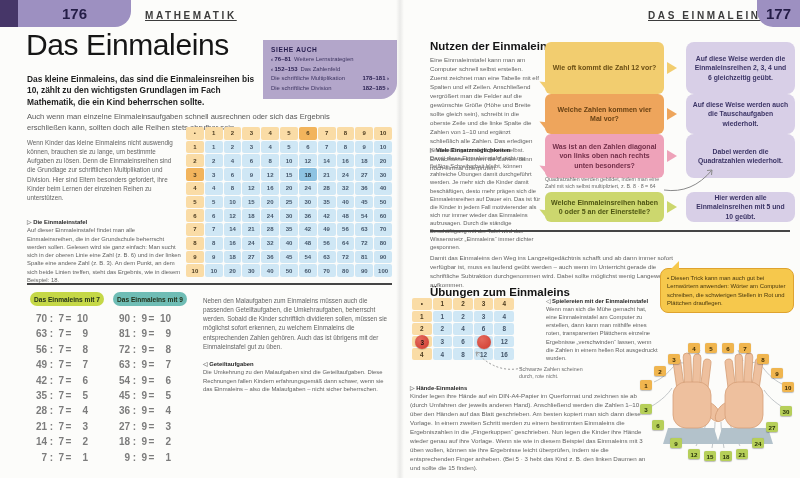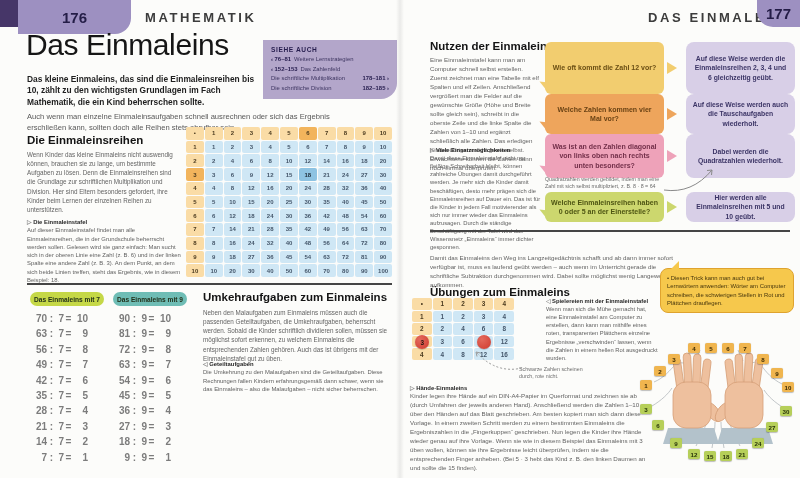--- a/index.html
+++ b/index.html
@@ -5,23 +5,23 @@
   html,body{margin:0;padding:0;background:#e8e8e6;}
   *{box-sizing:border-box;}
   .canvas{position:relative;width:800px;height:478px;background:#fcfcfa;overflow:hidden;
           font-family:"Liberation Sans",sans-serif;color:#333;}
   .abs{position:absolute;}
 
   
   .strip-dark{left:0;top:0;width:18px;height:27px;background:#463668;}
   .tab{background:#9d90c1;color:#241d47;font-weight:700;font-size:15px;
        display:flex;align-items:center;justify-content:center;}
-  .tab-left{left:18px;top:0;width:113px;height:34px;border-radius:0 0 16px 0;}
+  .tab-left{left:18px;top:0;width:113px;height:27px;border-radius:0 0 16px 0;}
   .tab-right{left:757px;top:0;width:43px;height:27px;border-radius:0 0 0 16px;}
-  .running{font-size:13px;font-weight:700;letter-spacing:2.6px;color:#3c3c3c;}
+  .running{font-size:10px;font-weight:700;letter-spacing:2.6px;color:#3c3c3c;text-decoration:underline;}
 
   .page-title{left:26px;top:28px;font-size:30px;font-weight:500;color:#161616;letter-spacing:-.4px;}
   .intro-bold{left:27px;top:74px;width:238px;font-size:8.4px;font-weight:700;color:#1f1f1f;line-height:1.35;}
   .intro{left:27px;top:112px;width:330px;font-size:7.6px;color:#585858;line-height:1.4;}
 
   
   .see-also{left:263px;top:40px;width:134px;background:#b3a6ca;border-radius:0 0 16px 0;
             padding:6px 8px 7px 8px;font-size:5.9px;color:#3d3560;}
   .sa-title{font-size:6.6px;font-weight:700;color:#261d4e;letter-spacing:.6px;margin-bottom:3px;}
   .sa-line{display:flex;gap:3px;margin-top:2.5px;line-height:1.2;}
@@ -156,21 +156,20 @@
         <div class="sa-line sa-fwd">
           <span class="sa-lb">Die schriftliche Division</span>
           <span class="sa-pg">182–185 ›</span>
         </div>
       </div>
   </div>
 
   <div class="abs intro">Auch wenn man einzelne Einmaleinsaufgaben schnell ausrechnen oder sich das Ergebnis erschließen kann, sollten doch alle Reihen stets abrufbar sein.</div>
 
   <div class="abs series">
-    <h2>Die Einmaleinsreihen</h2>
     <p class="body" style="margin:4px 0 0 0;">Wenn Kinder das kleine Einmaleins nicht auswendig können, brauchen sie zu lange, um bestimmte Aufgaben zu lösen. Denn die Einmaleinsreihen sind die Grundlage zur schriftlichen Multiplikation und Division. Hier sind Eltern besonders gefordert, ihre Kinder beim Lernen der einzelnen Reihen zu unterstützen.</p>
   </div>
 
   <div class="abs cap tbl-cap">
     <b><span class="marker">▷ </span><span>Die Einmaleinstafel</span></b><br>
     <span>Auf dieser Einmaleinstafel findet man alle Einmaleinsreihen, die in der Grundschule beherrscht werden sollen. Gelesen wird sie ganz einfach: Man sucht sich in der oberen Linie eine Zahl (z. B. 6) und in der linken Spalte eine andere Zahl (z. B. 3). An dem Punkt, an dem sich beide Linien treffen, steht das Ergebnis, wie in diesem Beispiel: 18.</span>
   </div>
 
   <div class="abs mtable" id="big-table">
       <div class="mc corner">•</div>
@@ -439,21 +438,20 @@
       <div class="dv-row">
         <span class="dv-a">9</span>
         <span class="dv-op">:</span>
         <span class="dv-b">9</span>
         <span class="dv-op">=</span>
         <span class="dv-q">1</span>
       </div>
     </div>
 
   <div class="abs umkehr">
-    <h2>Umkehraufgaben zum Einmaleins</h2>
     <p class="body" style="margin:5px 0 0 0;">Neben den Malaufgaben zum Einmaleins müssen auch die passenden Geteiltaufgaben, die Umkehraufgaben, beherrscht werden. Sobald die Kinder schriftlich dividieren sollen, müssen sie möglichst sofort erkennen, zu welchem Einmaleins die entsprechenden Zahlen gehören. Auch das ist übrigens mit der Einmaleinstafel gut zu üben.</p>
   </div>
 
   <div class="abs cap geteilt">
     <b><span class="marker">◁ </span><span>Geteiltaufgaben</span></b><br>
     <span>Die Umkehrung zu den Malaufgaben sind die Geteiltaufgaben. Diese Rechnungen fallen Kindern erfahrungsgemäß dann schwer, wenn sie das Einmaleins – also die Malaufgaben – nicht sicher beherrschen.</span>
   </div>
 
 
   <div class="abs gutter"></div>

